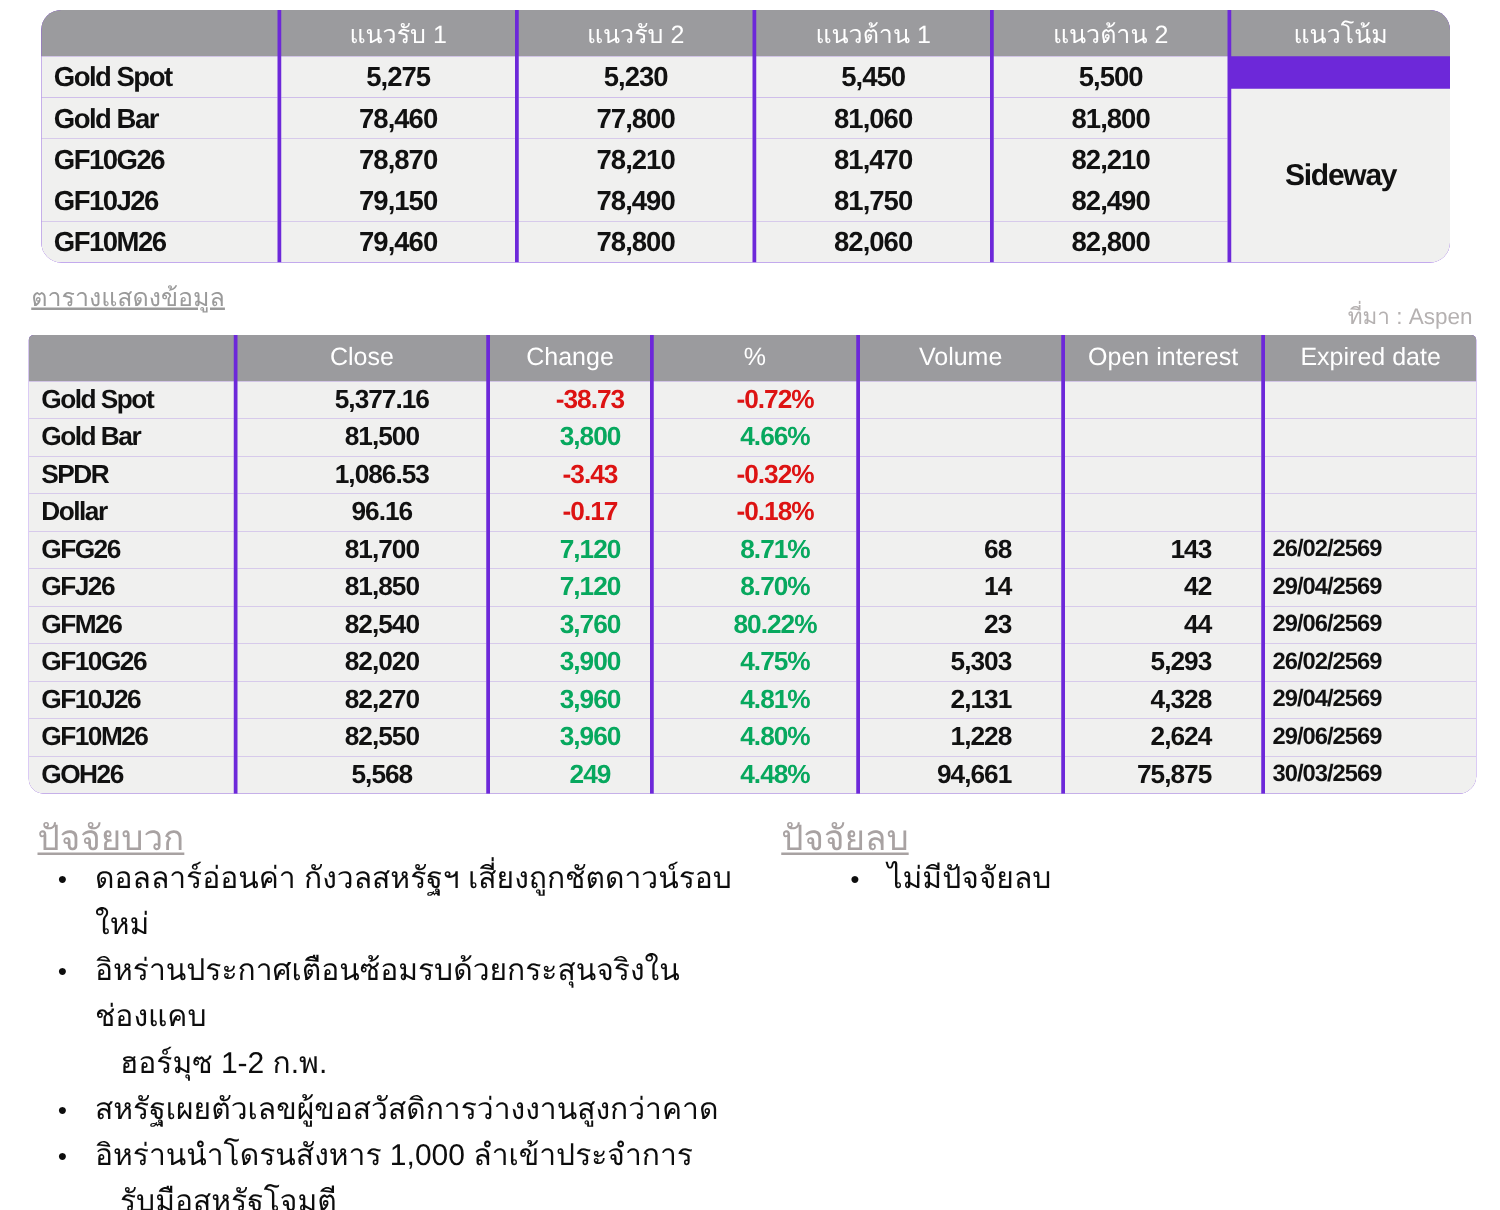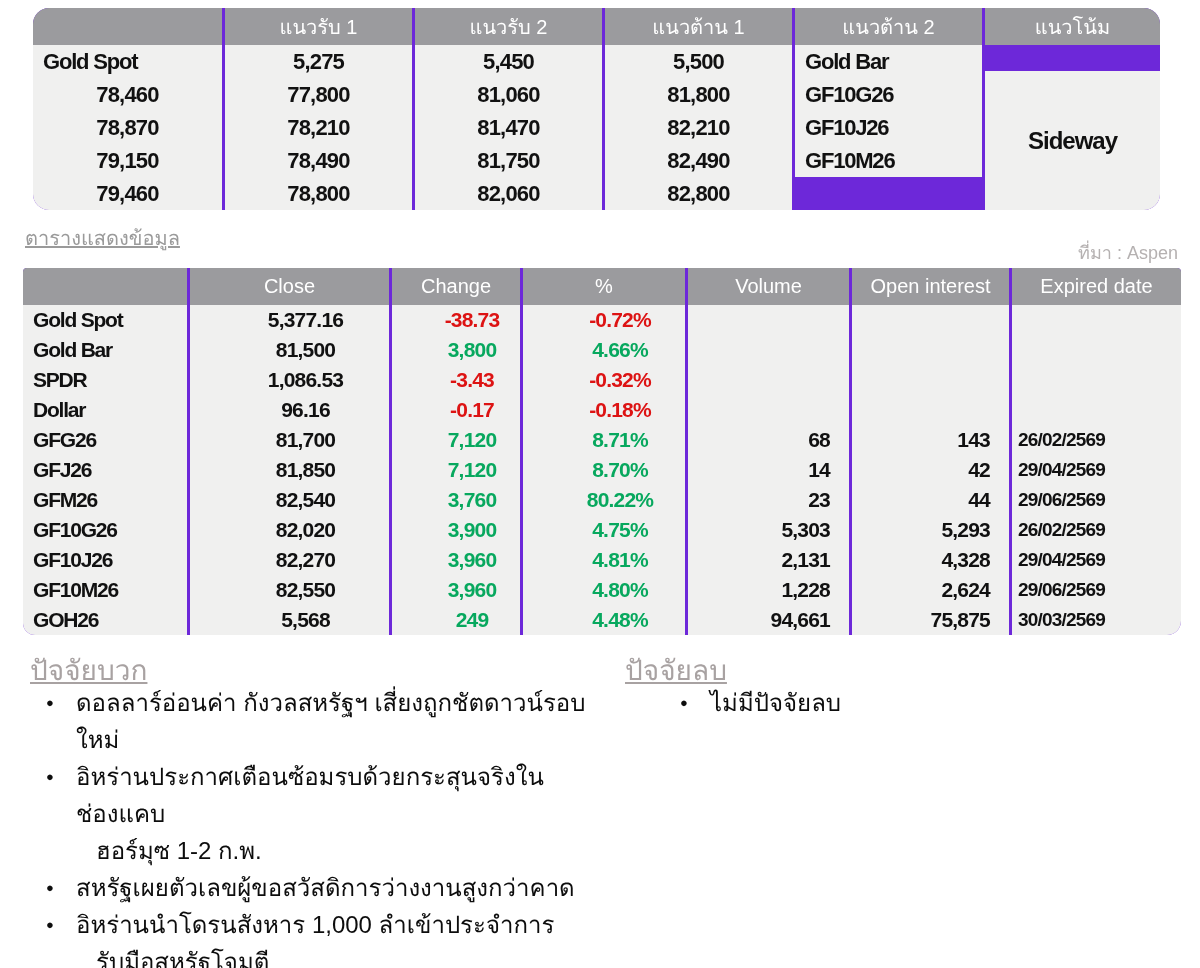--- a/index.html
+++ b/index.html
@@ -27,21 +27,21 @@
             text-decoration:underline;font-weight:500;}
   .dt-source{position:absolute;right:22px;top:238px;font-size:18px;color:#b5b1b1;}
 
   
   .market{left:23px;top:268px;width:1158px;height:367px;
           grid-template-columns:164px 199px 128px 162px 161px 157px 169px;
           grid-template-rows:37px repeat(11,30px);
           column-gap:3px;border-radius:4px 4px 14px 12px;overflow:hidden;}
   .market .lbl{font-size:21px;}
   .market .num{font-size:21px;padding-left:32px;}
-  .rnum{font-weight:700;font-size:21px;letter-spacing:-0.8px;justify-content:flex-end;padding-right:19px;}
+  .rnum{font-weight:700;font-size:21px;letter-spacing:-0.8px;justify-content:flex-end;padding-right:40px;}
   .date{font-weight:700;font-size:19px;letter-spacing:-0.8px;justify-content:flex-start;padding-left:6px;}
   .up{color:var(--green);}
   .dn{color:var(--red);}
 
   
   .f-title{position:absolute;top:648px;font-size:28px;color:#a8a2a2;text-decoration:underline;font-weight:500;}
   .f-title.pos{left:30px;}
   .f-title.neg{left:625px;}
   .f-list{position:absolute;top:684px;margin:0;padding:0;list-style:none;font-size:24px;line-height:37px;color:#0d0d0d;}
   .f-list.pos{left:38px;width:590px;}
@@ -61,20 +61,21 @@
     <div class="hcell">แนวรับ 1</div>
     <div class="hcell">แนวรับ 2</div>
     <div class="hcell">แนวต้าน 1</div>
     <div class="hcell">แนวต้าน 2</div>
     <div class="hcell">แนวโน้ม</div>
 
     <div class="cell trend-cell">Sideway</div>
 
     <div class="cell lbl">Gold Spot</div>
     <div class="cell num">5,275</div>
+    <div class="cell num">5,230</div>
     <div class="cell num">5,450</div>
     <div class="cell num">5,500</div>
 
     <div class="cell lbl">Gold Bar</div>
     <div class="cell num">78,460</div>
     <div class="cell num">77,800</div>
     <div class="cell num">81,060</div>
     <div class="cell num">81,800</div>
 
     <div class="cell lbl">GF10G26</div>

